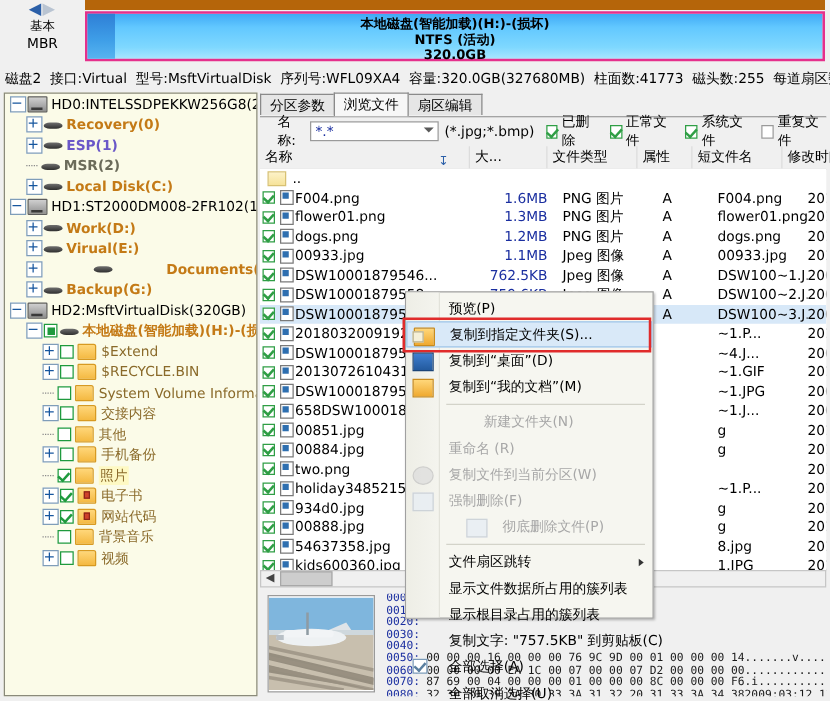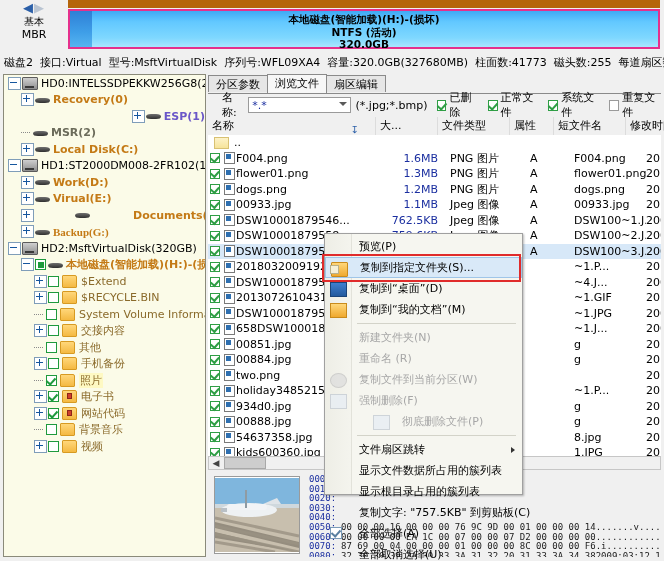--- a/index.html
+++ b/index.html
@@ -196,21 +196,21 @@
       <div class="trow" style="padding-left: 4px;">
         <span class="exp box"></span>
         <span class="hdd"></span>
         <span class="tlabel c-blk">HD0:INTELSSDPEKKW256G8(238GB)</span>
       </div>
       <div class="trow" style="padding-left: 17px;">
         <span class="exp box plus"></span>
         <span class="vol"></span>
         <span class="tlabel c-org">Recovery(0)</span>
       </div>
-      <div class="trow" style="padding-left: 17px; justify-content: flex-end;">
+      <div class="trow" style="padding-left: 17px;">
         <span class="exp box plus"></span>
         <span class="vol"></span>
         <span class="tlabel c-pur">ESP(1)</span>
       </div>
       <div class="trow" style="padding-left: 17px;">
         <span class="exp dash"></span>
         <span class="vol"></span>
         <span class="tlabel c-gry">MSR(2)</span>
       </div>
       <div class="trow" style="padding-left: 17px;">
@@ -231,21 +231,21 @@
       <div class="trow" style="padding-left: 17px;">
         <span class="exp box plus"></span>
         <span class="vol"></span>
         <span class="tlabel c-org">Virual(E:)</span>
       </div>
       <div class="trow" style="padding-left: 17px; gap: 40px;">
         <span class="exp box plus"></span>
         <span class="vol"></span>
         <span class="tlabel c-org">Documents(F:)</span>
       </div>
-      <div class="trow" style="padding-left: 17px; font-family: Liberation Serif, serif;">
+      <div class="trow" style="padding-left: 17px;">
         <span class="exp box plus"></span>
         <span class="vol"></span>
         <span class="tlabel c-org">Backup(G:)</span>
       </div>
       <div class="trow" style="padding-left: 4px;">
         <span class="exp box"></span>
         <span class="hdd"></span>
         <span class="tlabel c-blk">HD2:MsftVirtualDisk(320GB)</span>
       </div>
       <div class="trow" style="padding-left: 17px;">
@@ -686,21 +686,21 @@
   </div>
 
   <div class="ctx">
     <div class="gutter"></div>
     <div id="ctxitems" style="position:relative;z-index:2;padding-top:2px;">
         <div class="mi" style="position: relative;"><span>预览(P)</span></div>
         <div class="mi hl" style="position: relative;"><span class="ico ic-copyfold"></span><span>复制到指定文件夹(S)...</span><span class="hlbox"></span></div>
         <div class="mi" style="position: relative;"><span class="ico ic-desktop"></span><span>复制到“桌面”(D)</span></div>
         <div class="mi" style="position: relative;"><span class="ico ic-mydoc"></span><span>复制到“我的文档”(M)</span></div>
         <div class="sep"></div>
-        <div class="mi dis" style="position: relative;"><span>新建文件夹(N)</span></div>
+        <div class="mi dis" style="position: relative; margin-left: 28px;"><span>新建文件夹(N)</span></div>
         <div class="mi dis" style="position: relative;"><span>重命名 (R)</span></div>
         <div class="mi dis" style="position: relative;"><span class="ico ic-gray"></span><span>复制文件到当前分区(W)</span></div>
         <div class="mi dis" style="position: relative;"><span class="ico ic-gray2"></span><span>强制删除(F)</span></div>
         <div class="mi dis" style="position: relative; margin-left: 43px;"><span class="ico ic-gray2"></span><span>彻底删除文件(P)</span></div>
         <div class="sep"></div>
         <div class="mi" style="position: relative;"><span>文件扇区跳转</span><span class="arrow"></span></div>
         <div class="mi" style="position: relative;"><span>显示文件数据所占用的簇列表</span></div>
         <div class="mi" style="position: relative;"><span>显示根目录占用的簇列表</span></div>
         <div class="mi" style="position: relative;"><span>复制文字: "757.5KB" 到剪贴板(C)</span></div>
         <div class="mi" style="position: relative;"><span class="ic-chk"></span><span>全部选择(A)</span></div>

